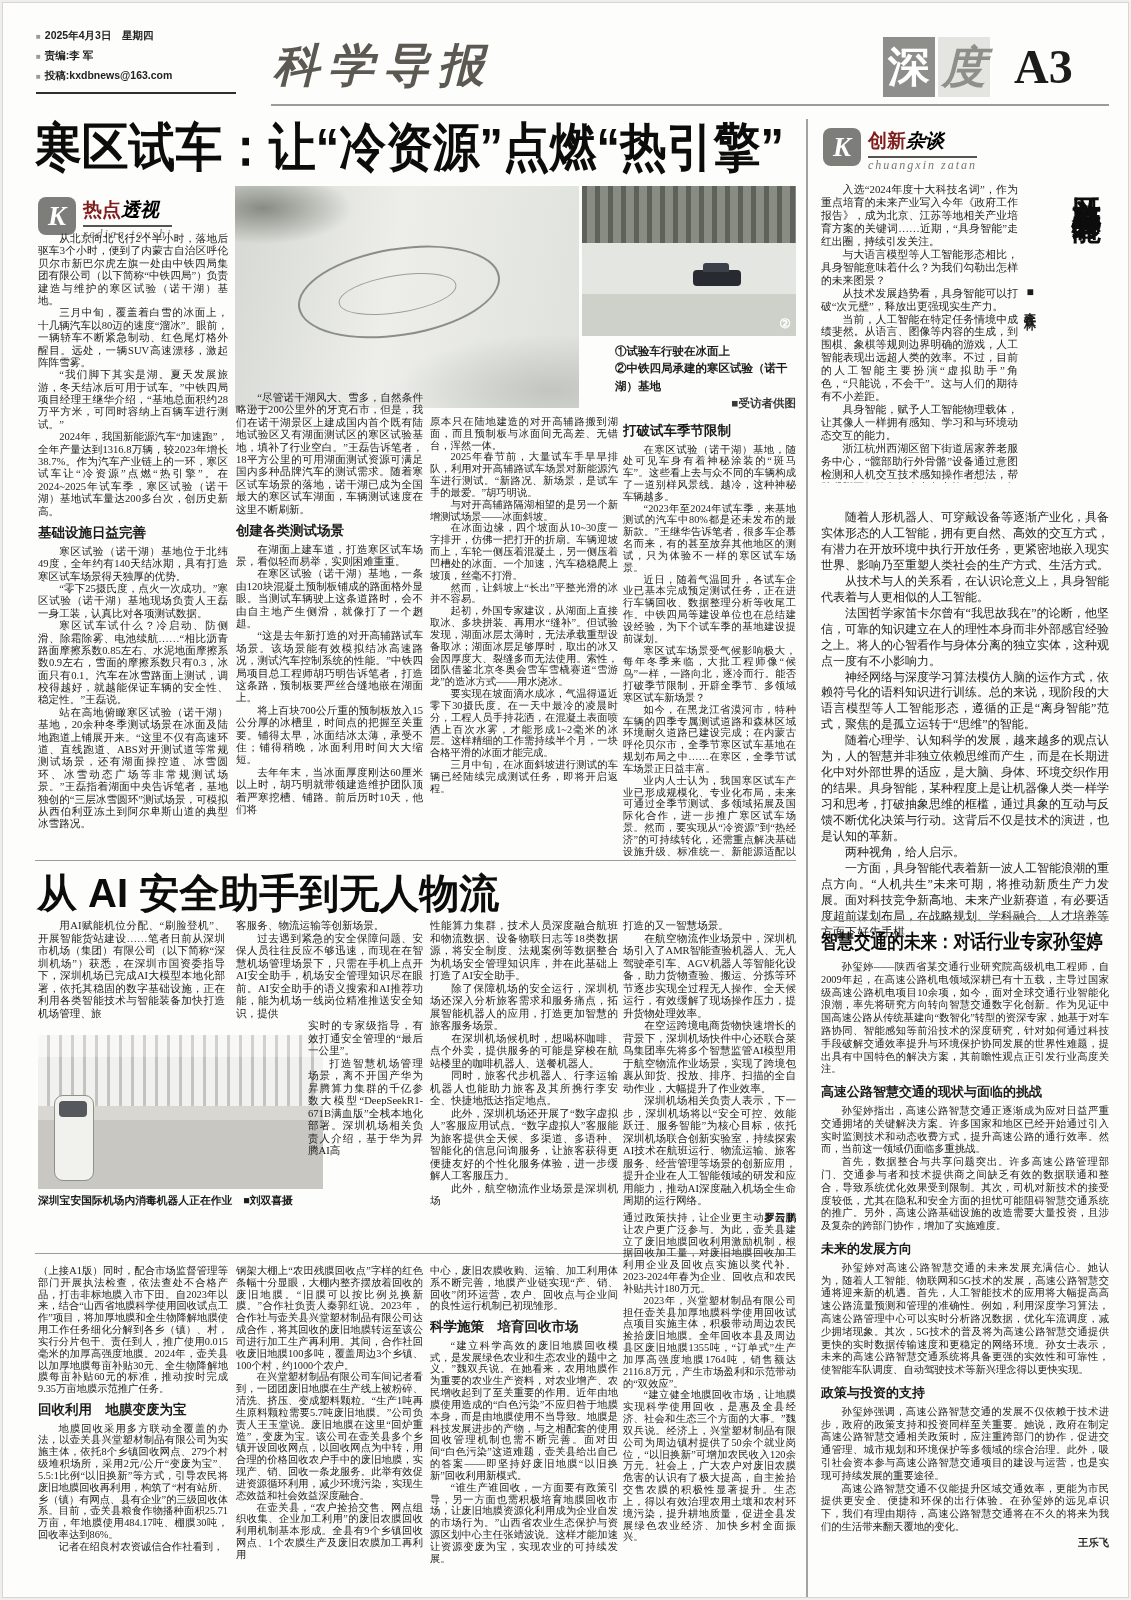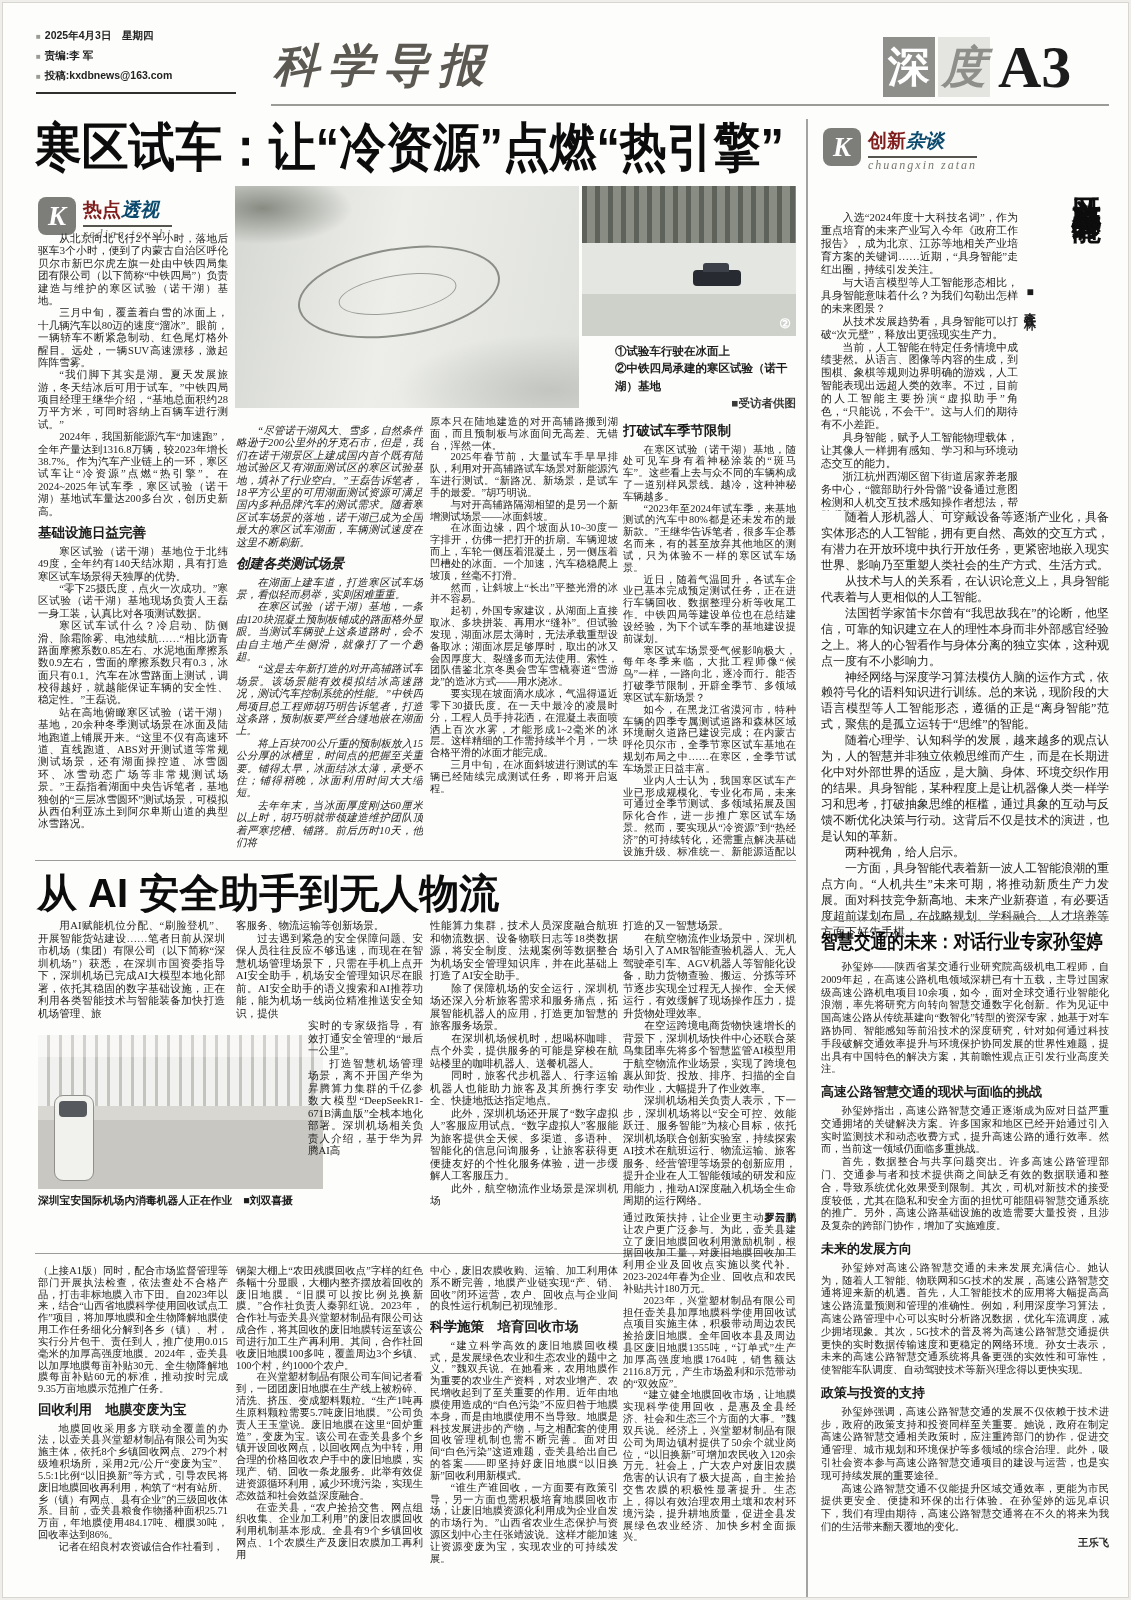--- a/index.html
+++ b/index.html
@@ -14,29 +14,29 @@
   .hdr-row{font-size:10.5px;font-weight:bold;color:#222;margin-bottom:6px;display:flex;align-items:center;}
   .sq{color:#9a9a96;font-size:8px;margin-right:4px;}
   .masthead{left:270px;top:32px;font-size:46px;font-weight:bold;font-style:italic;
             color:#5c5953;letter-spacing:9px;font-family:"Liberation Serif",serif;}
   .hdr-rule{left:268px;top:101px;width:838px;height:2px;background:#8f8f8c;}
   .badge{left:872px;top:32px;height:64px;display:flex;align-items:center;background:#fdfdfb;padding:0 8px;}
   .badge-b1{width:52px;height:60px;background:#8e8e8b;color:#fff;font-size:42px;font-weight:bold;
             display:flex;align-items:center;justify-content:center;}
   .badge-b2{width:52px;height:60px;background:#e4e4e0;color:#8e8e8b;font-size:44px;font-weight:bold;
             font-style:italic;display:flex;align-items:center;justify-content:center;margin-left:3px;}
-  .badge-a3{font-size:60px;font-weight:bold;font-family:"Liberation Serif",serif;margin-left:8px;line-height:60px;}
+  .badge-a3{font-size:48px;font-weight:bold;font-family:"Liberation Serif",serif;margin-left:24px;line-height:60px;}
   
   .kicker{display:flex;align-items:flex-start;}
   .klogo{width:38px;height:38px;background:#7d7d7a;border-radius:8px;color:#fff;
          font-family:"Liberation Serif",serif;font-style:italic;font-weight:bold;font-size:27px;
          display:flex;align-items:center;justify-content:center;margin-right:7px;}
   .ktext{border-bottom:2px solid #55544f;padding-bottom:2px;}
   .kt1{font-size:19px;font-weight:900;color:#7f1d1d;font-family:"Liberation Sans",sans-serif;}
-  .kt2{font-size:19px;font-weight:bold;color:#0c4a6e;font-style:italic;}
+  .kt2{font-size:19px;font-weight:bold;color:#000000;font-style:italic;}
   .kpy{font-size:12px;color:#77766f;font-style:italic;letter-spacing:2px;}
   
   .headline{left:32px;top:110px;width:765px;font-size:52px;font-weight:900;white-space:nowrap;
             font-family:"Liberation Sans",sans-serif;transform:scaleX(.9);transform-origin:left top;
             letter-spacing:0px;color:#0c0c0c;}
   
   .photoL{left:232px;top:183px;width:344px;height:222px;
           background:
            radial-gradient(ellipse 150px 60px at 8% 10%, #878b82 0%, rgba(135,139,130,0) 60%),
            radial-gradient(ellipse 220px 80px at 92% 92%, #c3c6c0 0%, rgba(195,198,192,0) 70%),
@@ -58,21 +58,21 @@
   .flow{position:absolute;text-align:justify;overflow:hidden;}
   .t-p,.t-p0,.t-lead{margin:0;}
   .t-p{text-indent:2em;}
   .t-p0{text-indent:0;}
   .t-h{font-family:"Liberation Sans",sans-serif;font-size:13.5px;font-weight:bold;margin:7px 0 5px;text-indent:0;}
   .t-au{text-align:right;font-weight:bold;margin-top:3px;font-family:"Liberation Sans",sans-serif;}
   .t-lead{text-indent:2em;margin-bottom:7px;}
   .mcol{font-size:10.6px;line-height:1.17;}
   #m-col3,#m-col4{font-size:10.3px;line-height:1.15;}
   #m-col1{left:35px;top:230px;width:190px;height:624px;}
-  #m-col2{left:233px;top:422px;width:187px;height:442px;font-style:italic;}
+  #m-col2{left:233px;top:389px;width:187px;height:442px;}
   #m-col3{left:427px;top:413px;width:188px;height:442px;}
   #m-col4{left:620px;top:413px;width:173px;height:442px;}
   .rule{background:#9b9b98;}
   
   .ai-sec{left:32px;top:861px;width:761px;height:387px;}
   .ai-headline{left:2px;top:2px;font-size:40px;font-weight:900;font-family:"Liberation Sans",sans-serif;white-space:nowrap;color:#0c0c0c;}
   #ai-col1{left:3px;top:56px;width:187px;height:112px;}
   #ai-col2{left:201px;top:56px;width:187px;height:328px;}
   #ai-col3{left:395px;top:56px;width:188px;height:330px;}
   #ai-col4{left:588px;top:56px;width:173px;height:330px;}
@@ -88,21 +88,21 @@
   .ai-cap{left:3px;top:330px;width:285px;font-size:10.8px;font-weight:bold;}
   
   .bcol{font-size:10.3px;line-height:1.15;}
   #b-col1{left:35px;top:1262px;width:190px;height:332px;}
   #b-col2{left:233px;top:1262px;width:187px;height:332px;}
   #b-col3{left:427px;top:1262px;width:188px;height:332px;}
   #b-col4{left:620px;top:1209px;width:173px;height:332px;}
   
   .vrule{left:803px;top:116px;width:2px;height:1478px;background:#a3a3a0;}
   .kicker-zatan{left:820px;top:125px;}
-  #zatan-narrow{left:818px;top:180px;width:197px;height:300px;font-size:10.8px;line-height:1.2;color:#222;margin-top:28px;}
+  #zatan-narrow{left:818px;top:180px;width:197px;height:300px;font-size:10.8px;line-height:1.2;color:#222;}
   #zatan-wide{left:818px;top:507px;width:288px;height:432px;font-size:12px;line-height:1.33;color:#222;}
   .zatan-vtitle{left:1040px;top:170px;height:316px;width:64px;writing-mode:vertical-rl;
         font-size:29px;font-weight:900;letter-spacing:2px;font-family:"Liberation Sans",sans-serif;color:#0d0d0d;}
   .zatan-author{left:1018px;top:282px;writing-mode:vertical-rl;font-size:12px;font-weight:bold;letter-spacing:3px;}
   #traffic{left:818px;top:926px;width:288px;height:668px;font-size:10.3px;line-height:1.24;}
   .traffic-title{font-size:19.5px;font-weight:900;font-family:"Liberation Sans",sans-serif;white-space:nowrap;
         transform:scaleX(.85);transform-origin:left top;margin-bottom:8px;color:#0c0c0c;}
   #traffic .t-h{font-size:13px;margin:8px 0 5px;}
 </style>
 </head>

